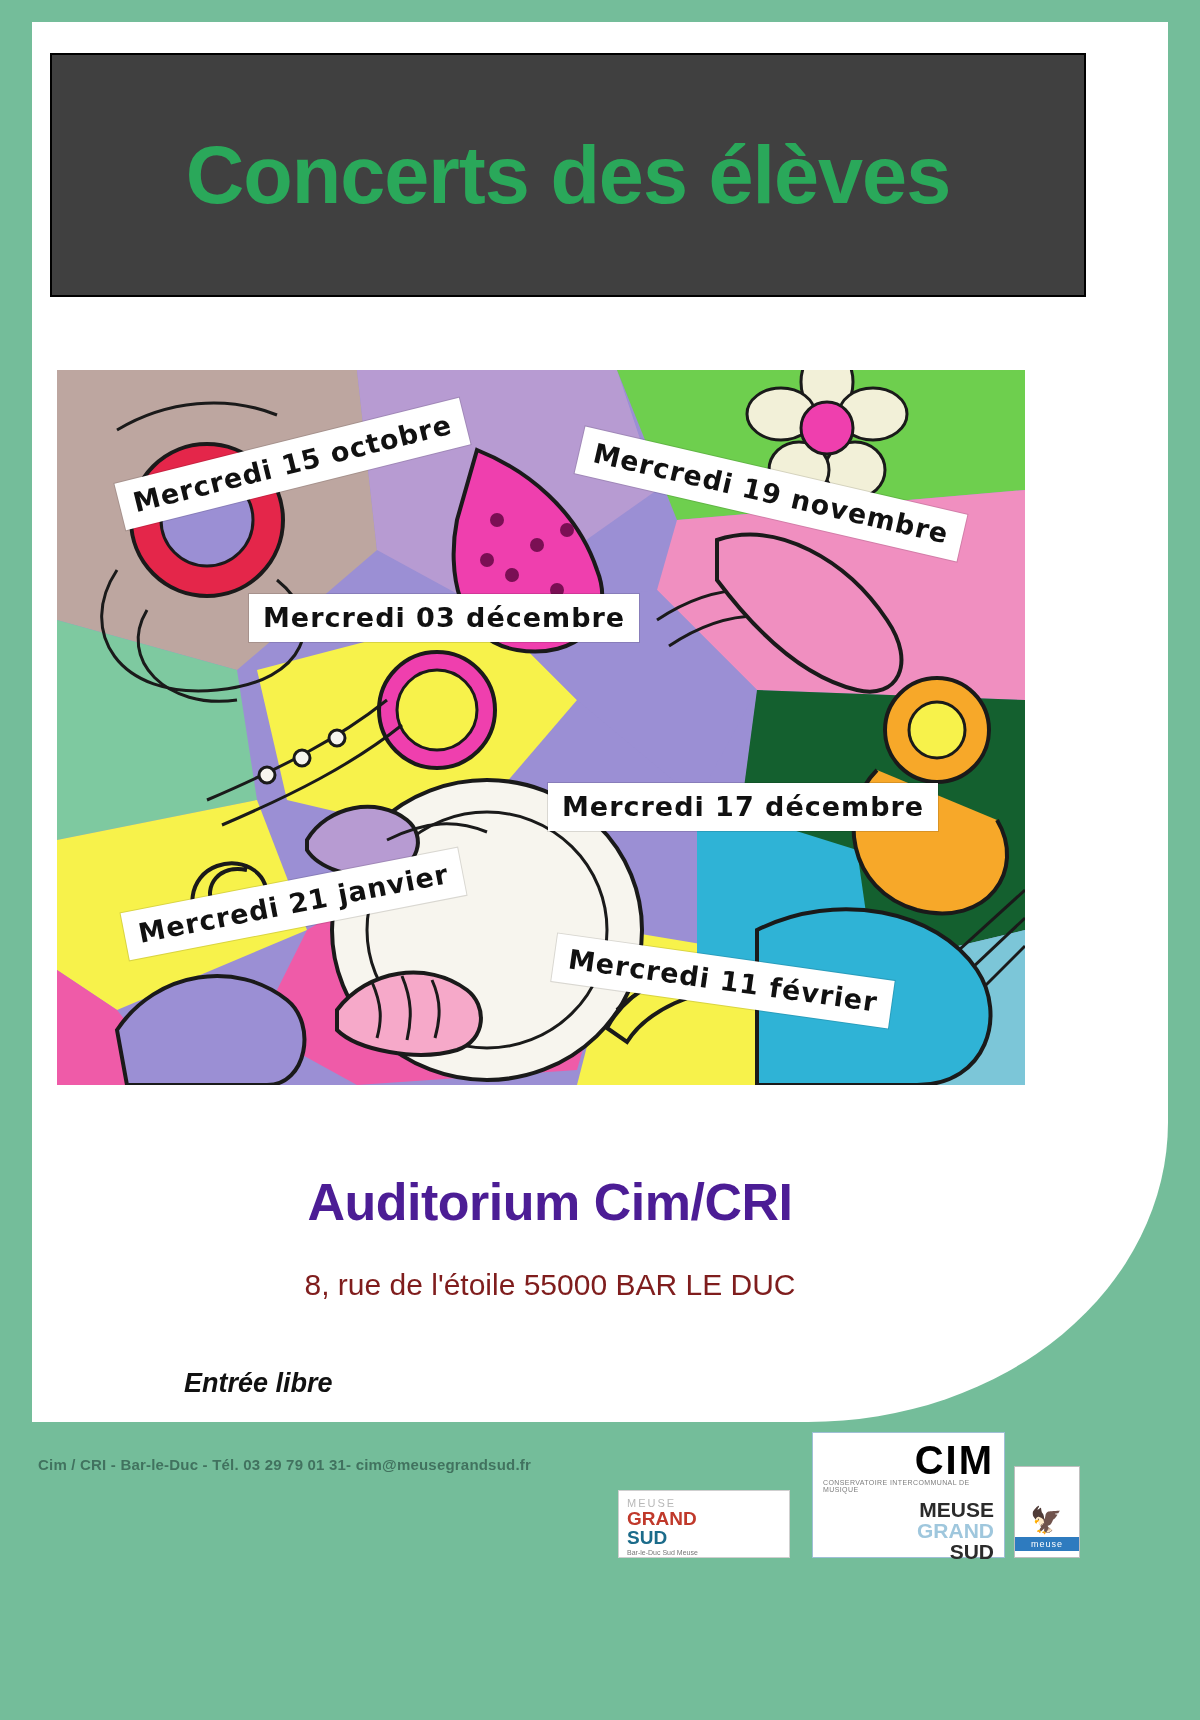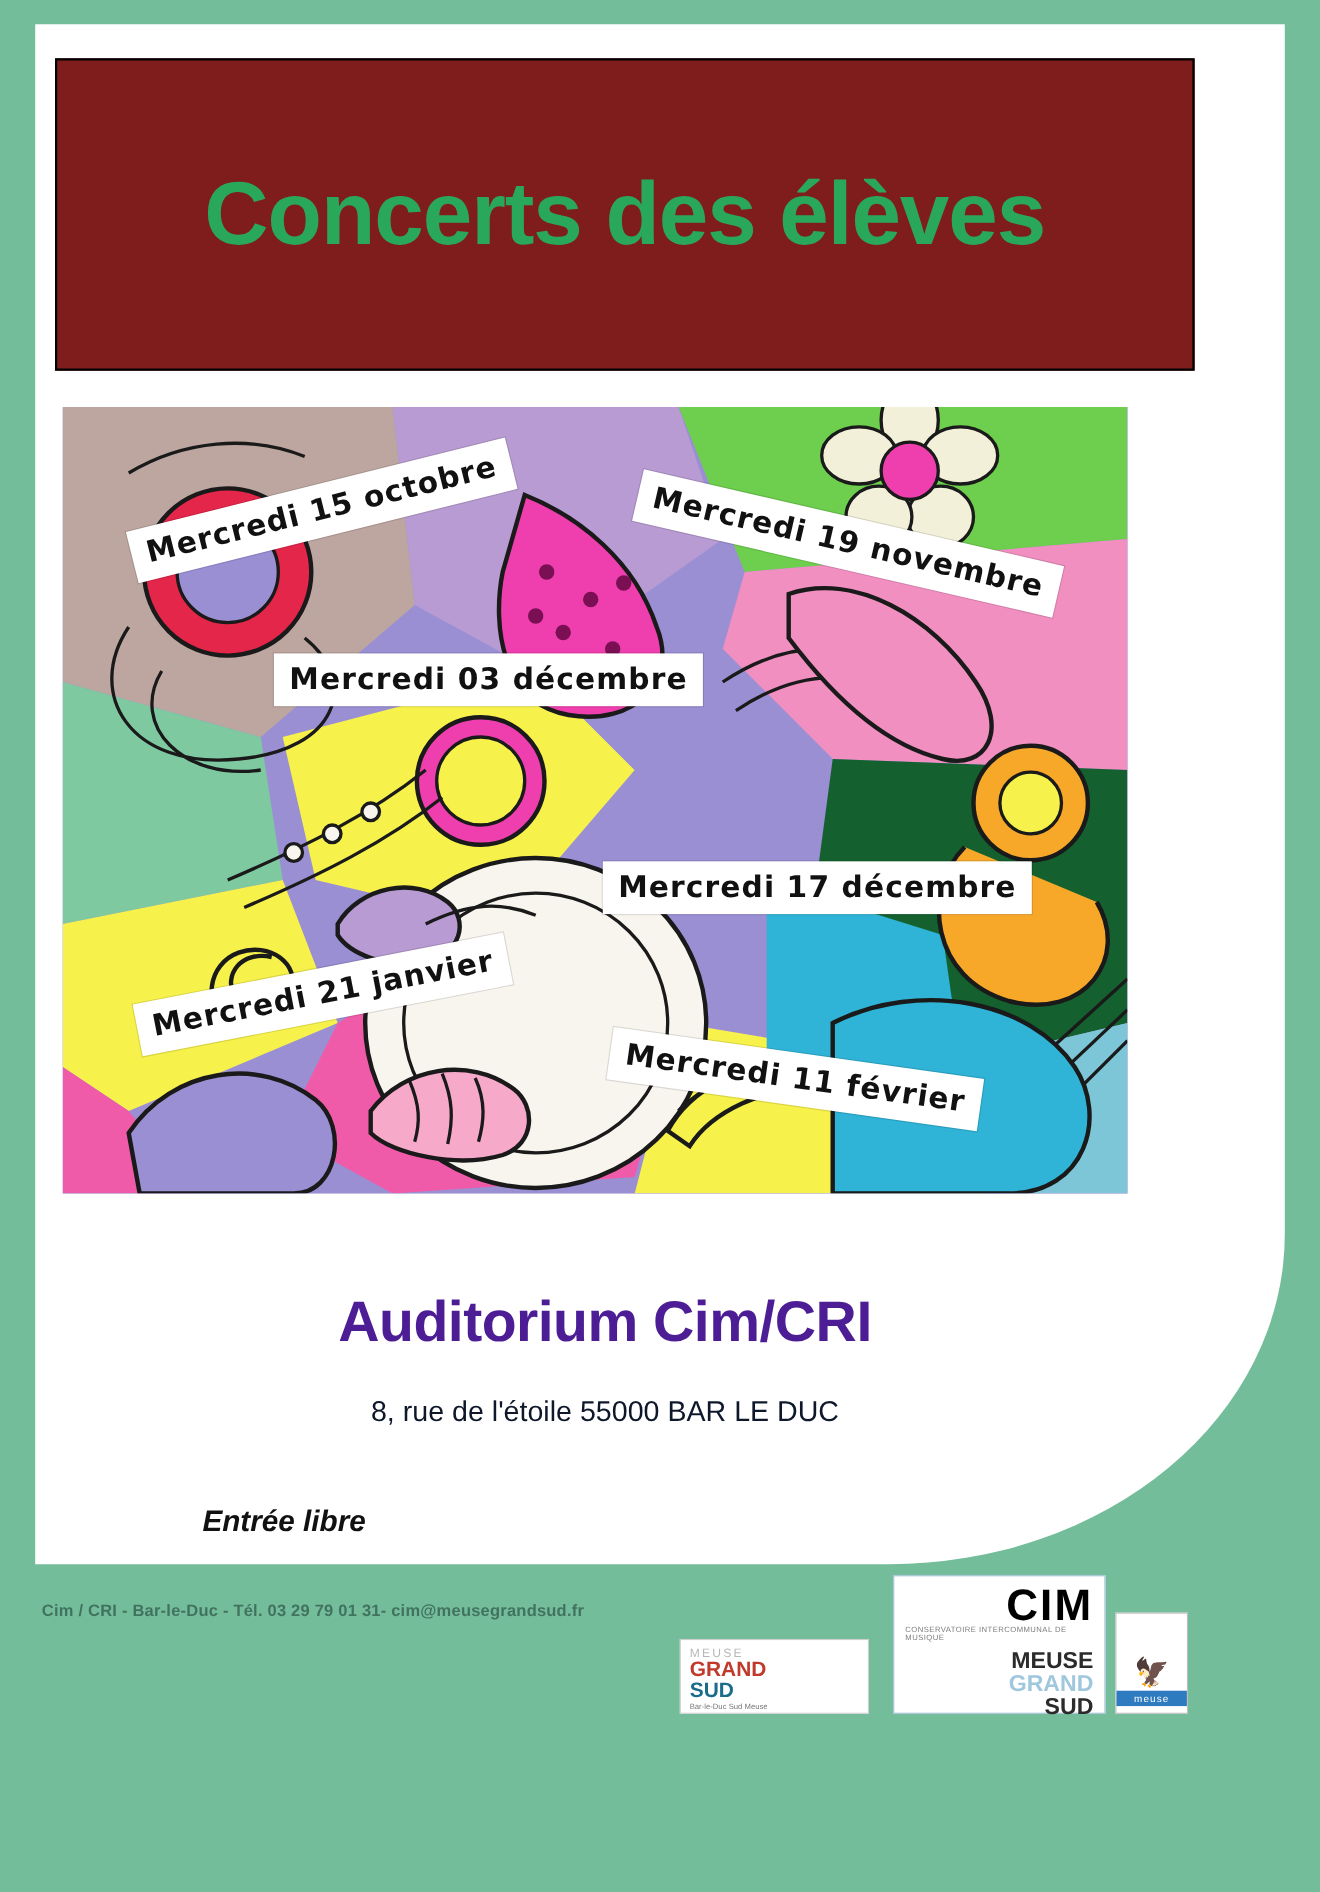--- a/index.html
+++ b/index.html
@@ -35,23 +35,23 @@
     border-bottom-right-radius: 360px 300px;
     overflow: hidden;
   }
 
   
   .title-box {
     position: absolute;
     left: 50px;
     top: 53px;
     width: 1036px;
-    height: 284px;
+    height: 244px;
     border: 2px solid #000;
-    background: #7f1d1d;
+    background: #404040;
     box-sizing: border-box;
     display: flex;
     flex-direction: column;
     justify-content: center;
     align-items: center;
   }
   .title-line {
     color: #2aa85a;
     font-weight: bold;
     font-size: 81px;
@@ -104,22 +104,22 @@
     font-weight: bold;
     color: #4c1d95;
     letter-spacing: -0.5px;
   }
   .address {
     position: absolute;
     left: 0;
     top: 1268px;
     width: 1100px;
     text-align: center;
-    font-size: 26px;
-    color: #0f172a;
+    font-size: 30px;
+    color: #7f1d1d;
   }
   .free-entry {
     position: absolute;
     left: 184px;
     top: 1368px;
     font-size: 27px;
     font-style: italic;
     font-weight: bold;
     color: #111;
   }

